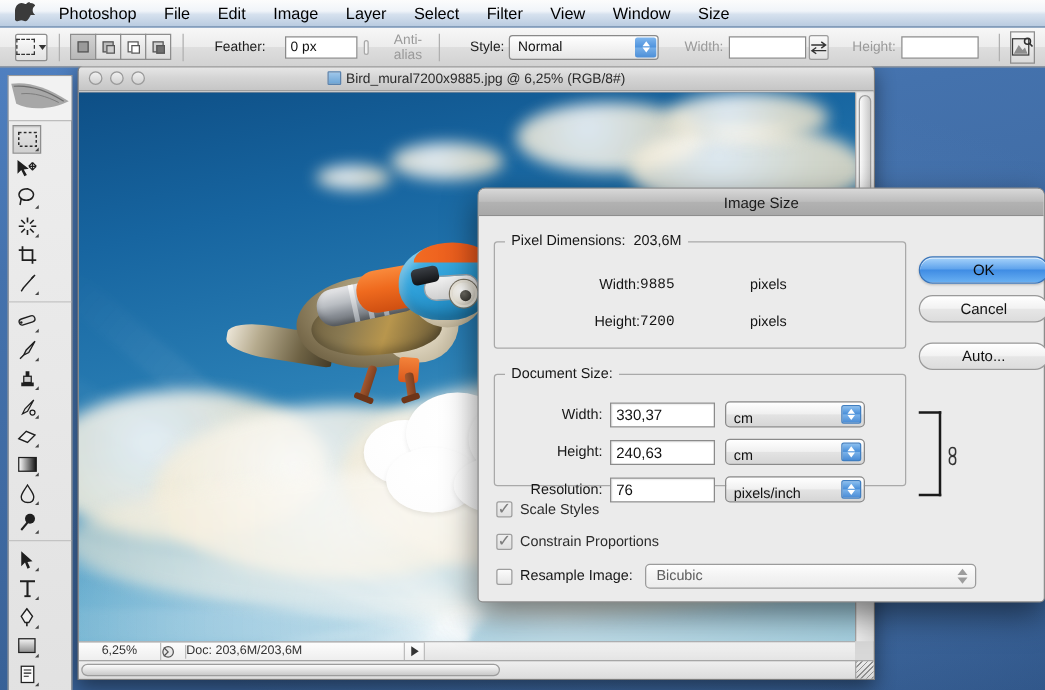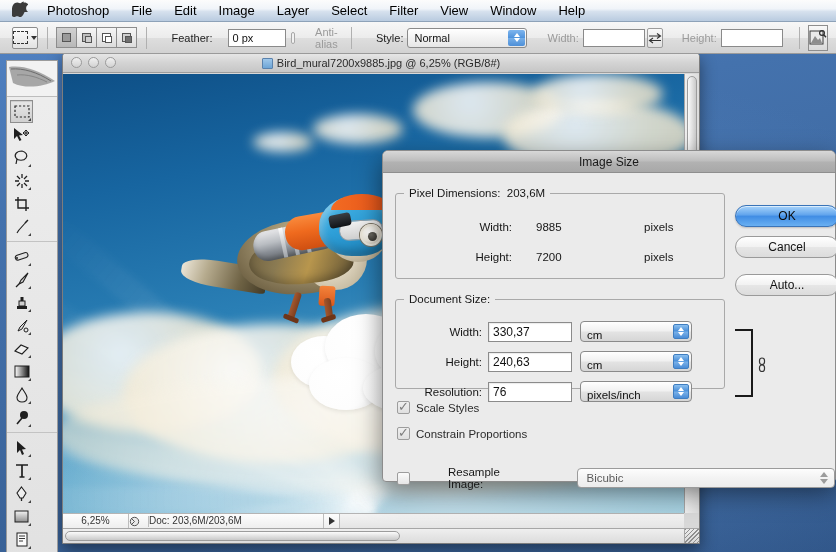--- a/index.html
+++ b/index.html
@@ -374,22 +374,22 @@
     margin: 0; padding: 0;
     background: transparent;
   }
   fieldset.box > legend {
     padding: 0 5px; margin-left: 8px; font-size: 11.5px; color:#161616;
   }
   #pixbox { left: 12px; top: 14px; width: 330px; height: 92px; }
   #docbox { left: 12px; top: 120px; width: 330px; height: 96px; }
   .row { display:flex; align-items:center; position:absolute; }
   .rlabel { text-align: right; }
-  .rvalue { margin-left: 24px; }
-  .runit { margin-left: 24px; color:#161616; }
+  .rvalue { margin-left: 0; font-family: Liberation Mono, monospace; }
+  .runit { margin-left: 4px; color:#161616; }
   .tfield {
     width: 84px; height: 20px;
     border: 1px solid #8b8b8b; background:#fff;
     font-size: 12px; padding: 0 4px; line-height: 18px;
     color:#111; font-family: "Liberation Sans", sans-serif;
     box-shadow: inset 1px 1px 1px rgba(0,0,0,.08);
   }
   .popup {
     height: 21px; width: 112px;
     border: 1px solid #8a8a8a; border-radius: 4px;
@@ -792,21 +792,21 @@
     </div>
     <div class="mi app">Photoshop</div>
     <div class="mi">File</div>
     <div class="mi">Edit</div>
     <div class="mi">Image</div>
     <div class="mi">Layer</div>
     <div class="mi">Select</div>
     <div class="mi">Filter</div>
     <div class="mi">View</div>
     <div class="mi">Window</div>
-    <div class="mi">Help</div>
+    <div class="mi">Size</div>
   </div>
 
   <div id="dialog">
     <div id="dlgtitle">
       <span>Image Size</span>
     </div>
     <div class="dlgbody">
 
       <fieldset class="box" id="pixbox">
         <legend>
@@ -875,21 +875,21 @@
             <span class="mark">✓</span>
           </span>
         <span>Scale Styles</span>
       </div>
       <div class="cbrow" style="left:14px;top:254px;">
         <span class="chk dim">
             <span class="mark">✓</span>
           </span>
         <span>Constrain Proportions</span>
       </div>
-      <div class="cbrow" style="left:14px;top:293px;gap:32px;">
+      <div class="cbrow" style="left:14px;top:278px;">
         <span class="chk"></span>
         <span style="color:#161616">Resample Image:</span>
         <div class="resample-popup" style="margin-left:10px">
           <span>Bicubic</span>
           <span class="st2">
               <i class="u"></i>
               <i class="d"></i>
             </span>
         </div>
       </div>

